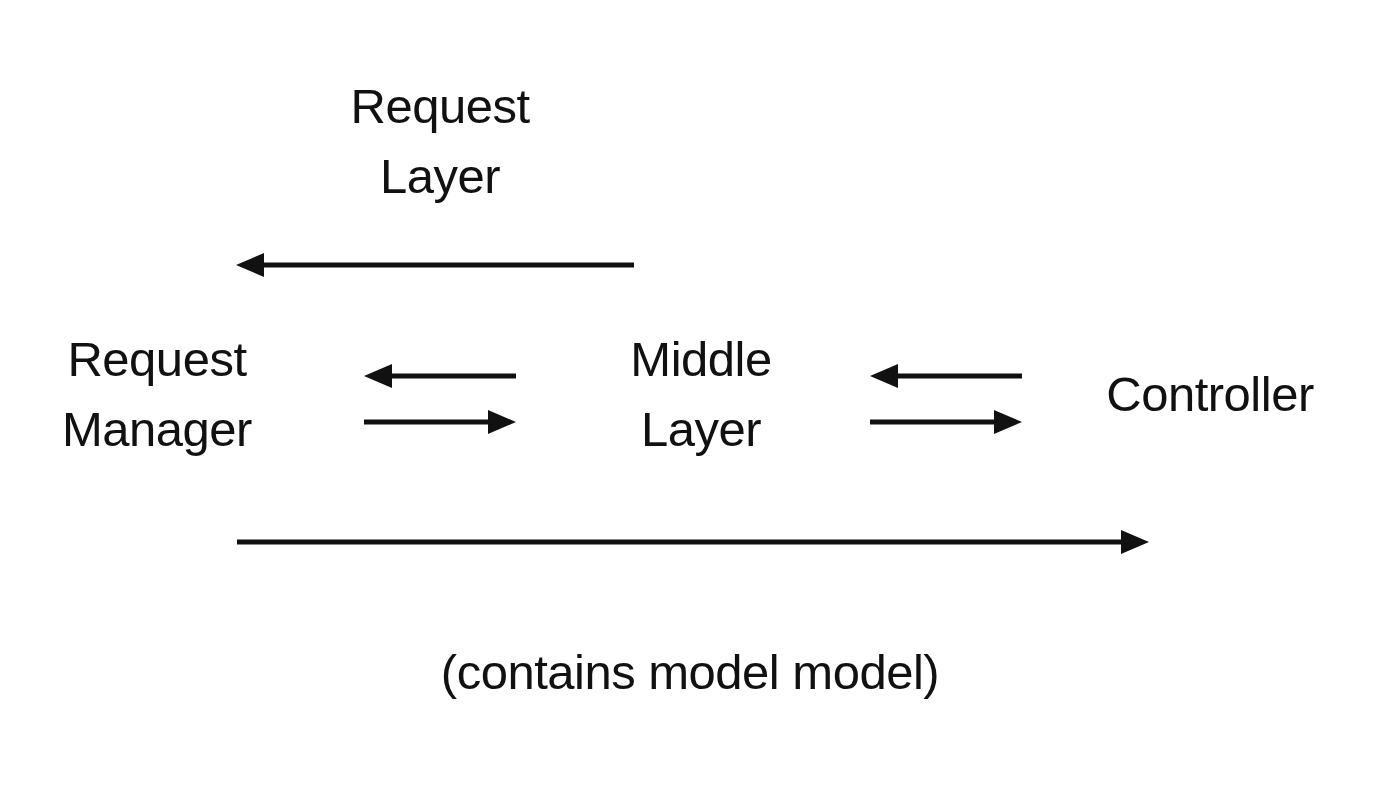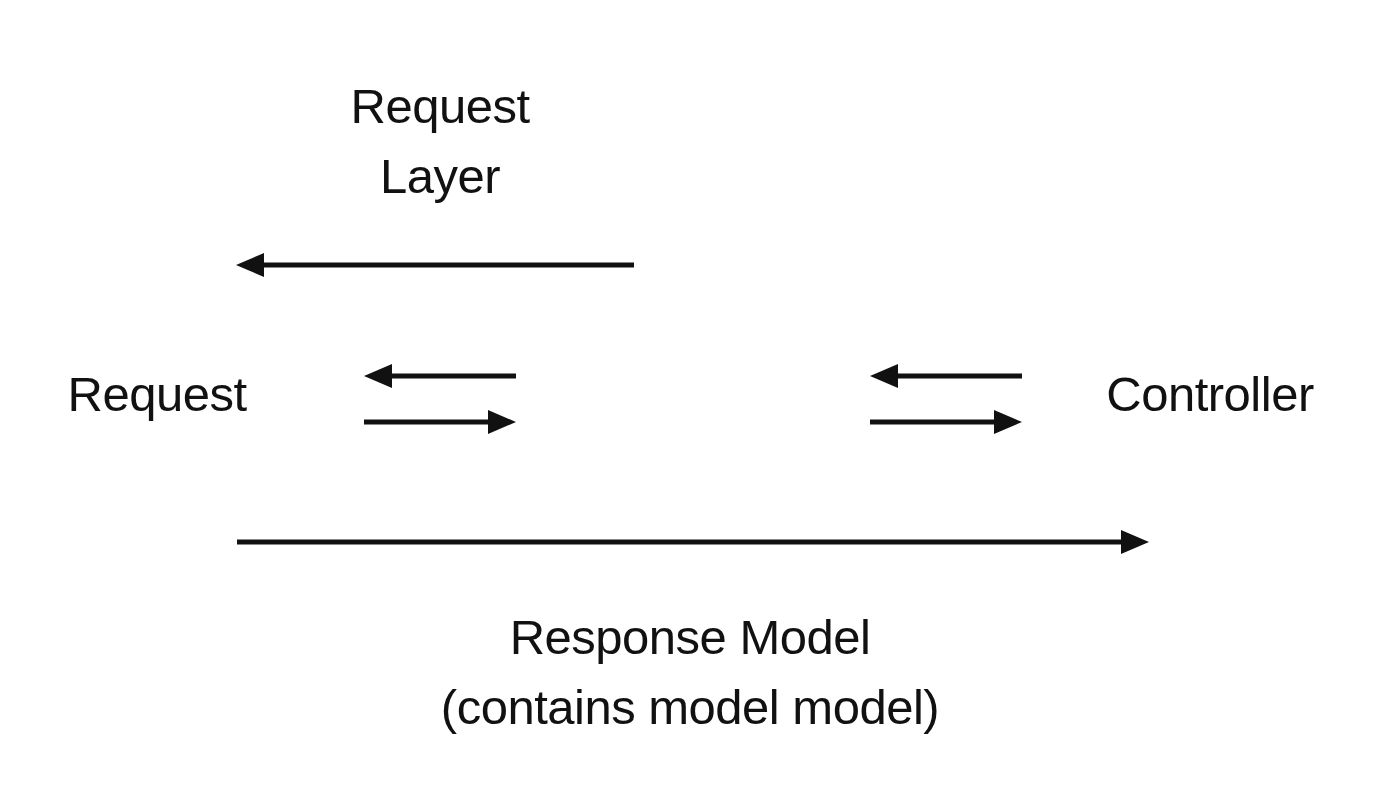--- a/index.html
+++ b/index.html
@@ -58,48 +58,52 @@
     <span>Layer</span>
   </div>
 
   <svg class="arrow" id="arrow-request" width="400" height="32" viewBox="0 0 400 32">
     <line class="shaft" x1="398" y1="16" x2="24" y2="16"></line>
     <polygon class="head" points="0,16 28,4 28,28"></polygon>
   </svg>
 
   <div class="lbl" id="service-manager">
     <span>Request</span>
+    <span>Manager</span>
   </div>
 
   <svg class="arrow" id="arrow-sm-ml-left" width="152" height="32" viewBox="0 0 152 32">
     <line class="shaft" x1="152" y1="16" x2="24" y2="16"></line>
     <polygon class="head" points="0,16 28,4 28,28"></polygon>
   </svg>
   <svg class="arrow" id="arrow-sm-ml-right" width="152" height="32" viewBox="0 0 152 32">
     <line class="shaft" x1="0" y1="16" x2="128" y2="16"></line>
     <polygon class="head" points="152,16 124,4 124,28"></polygon>
   </svg>
 
+  <div class="lbl" id="middle-layer">
+    <span>Middle</span>
+    <span>Layer</span>
+  </div>
 
   <svg class="arrow" id="arrow-ml-ctrl-left" width="152" height="32" viewBox="0 0 152 32">
     <line class="shaft" x1="152" y1="16" x2="24" y2="16"></line>
     <polygon class="head" points="0,16 28,4 28,28"></polygon>
   </svg>
   <svg class="arrow" id="arrow-ml-ctrl-right" width="152" height="32" viewBox="0 0 152 32">
     <line class="shaft" x1="0" y1="16" x2="128" y2="16"></line>
     <polygon class="head" points="152,16 124,4 124,28"></polygon>
   </svg>
 
   <div class="lbl" id="controller">
     <span>Controller</span>
   </div>
 
   <svg class="arrow" id="arrow-response" width="912" height="32" viewBox="0 0 912 32">
     <line class="shaft" x1="0" y1="16" x2="884" y2="16"></line>
     <polygon class="head" points="912,16 884,4 884,28"></polygon>
   </svg>
 
   <div class="lbl" id="response-model">
-    <span>Response Model</span>
     <span>(contains model model)</span>
   </div>
 
 </div>
 
 </body></html>

